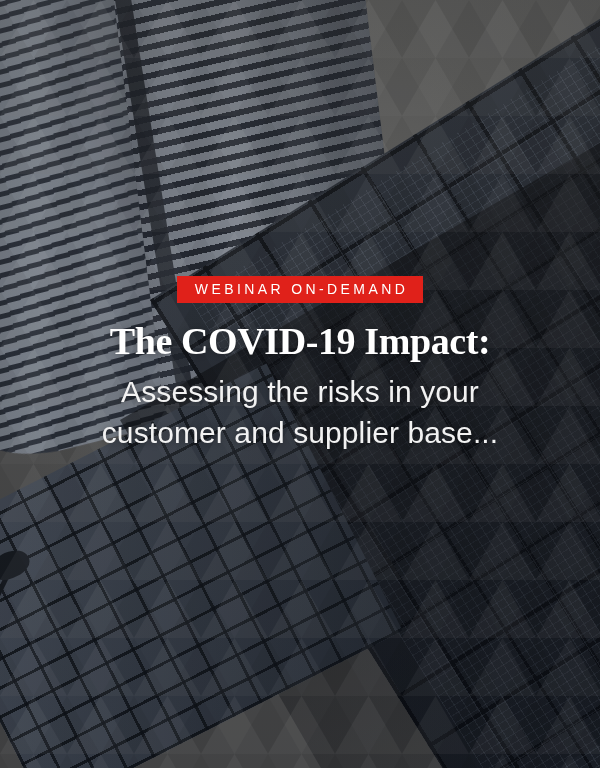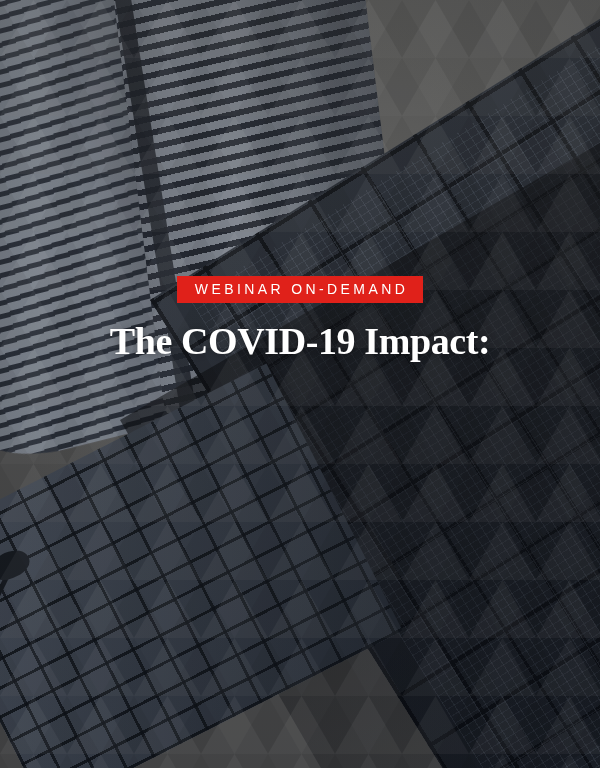--- a/index.html
+++ b/index.html
@@ -254,15 +254,19 @@
       <rect x="0" y="0" width="600" height="768" fill="url(#tri)"></rect>
     </svg>
   </div>
 
   <div id="content">
 
     <div id="badge">WEBINAR ON-DEMAND</div>
 
     <div id="headline">The COVID-19 Impact:</div>
 
+    <div id="subhead">
+      <span class="sub-line">Assessing the risks in your</span>
+      <span class="sub-line">customer and supplier base...</span>
+    </div>
 
   </div>
 </div>
 
 </body></html>

